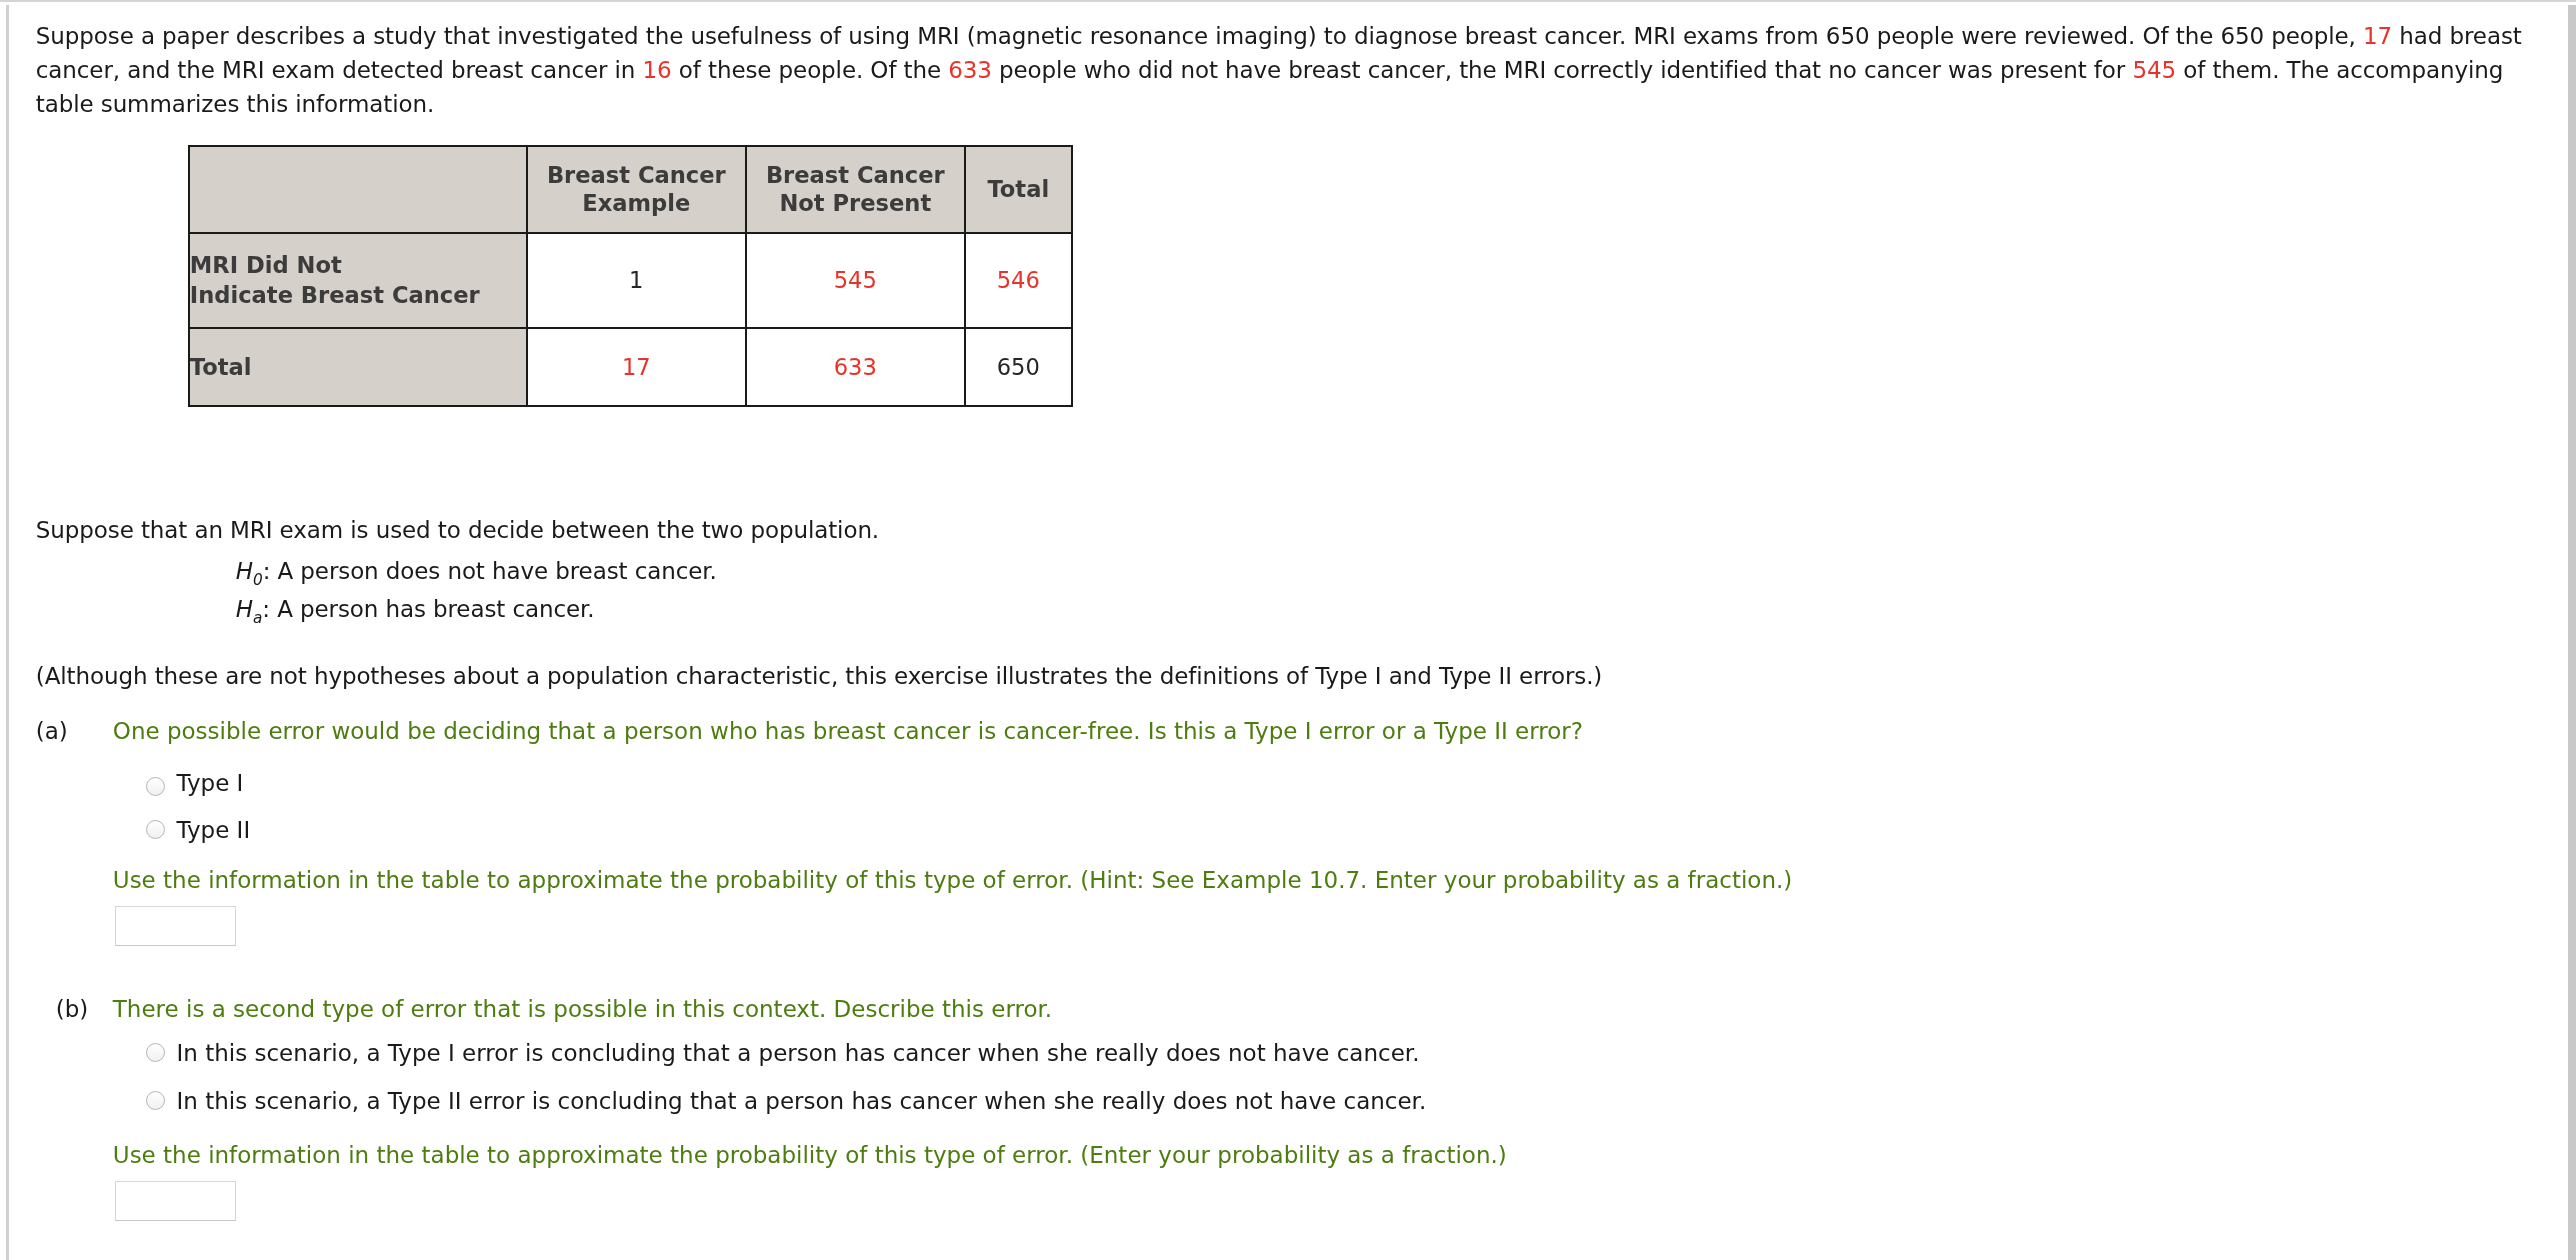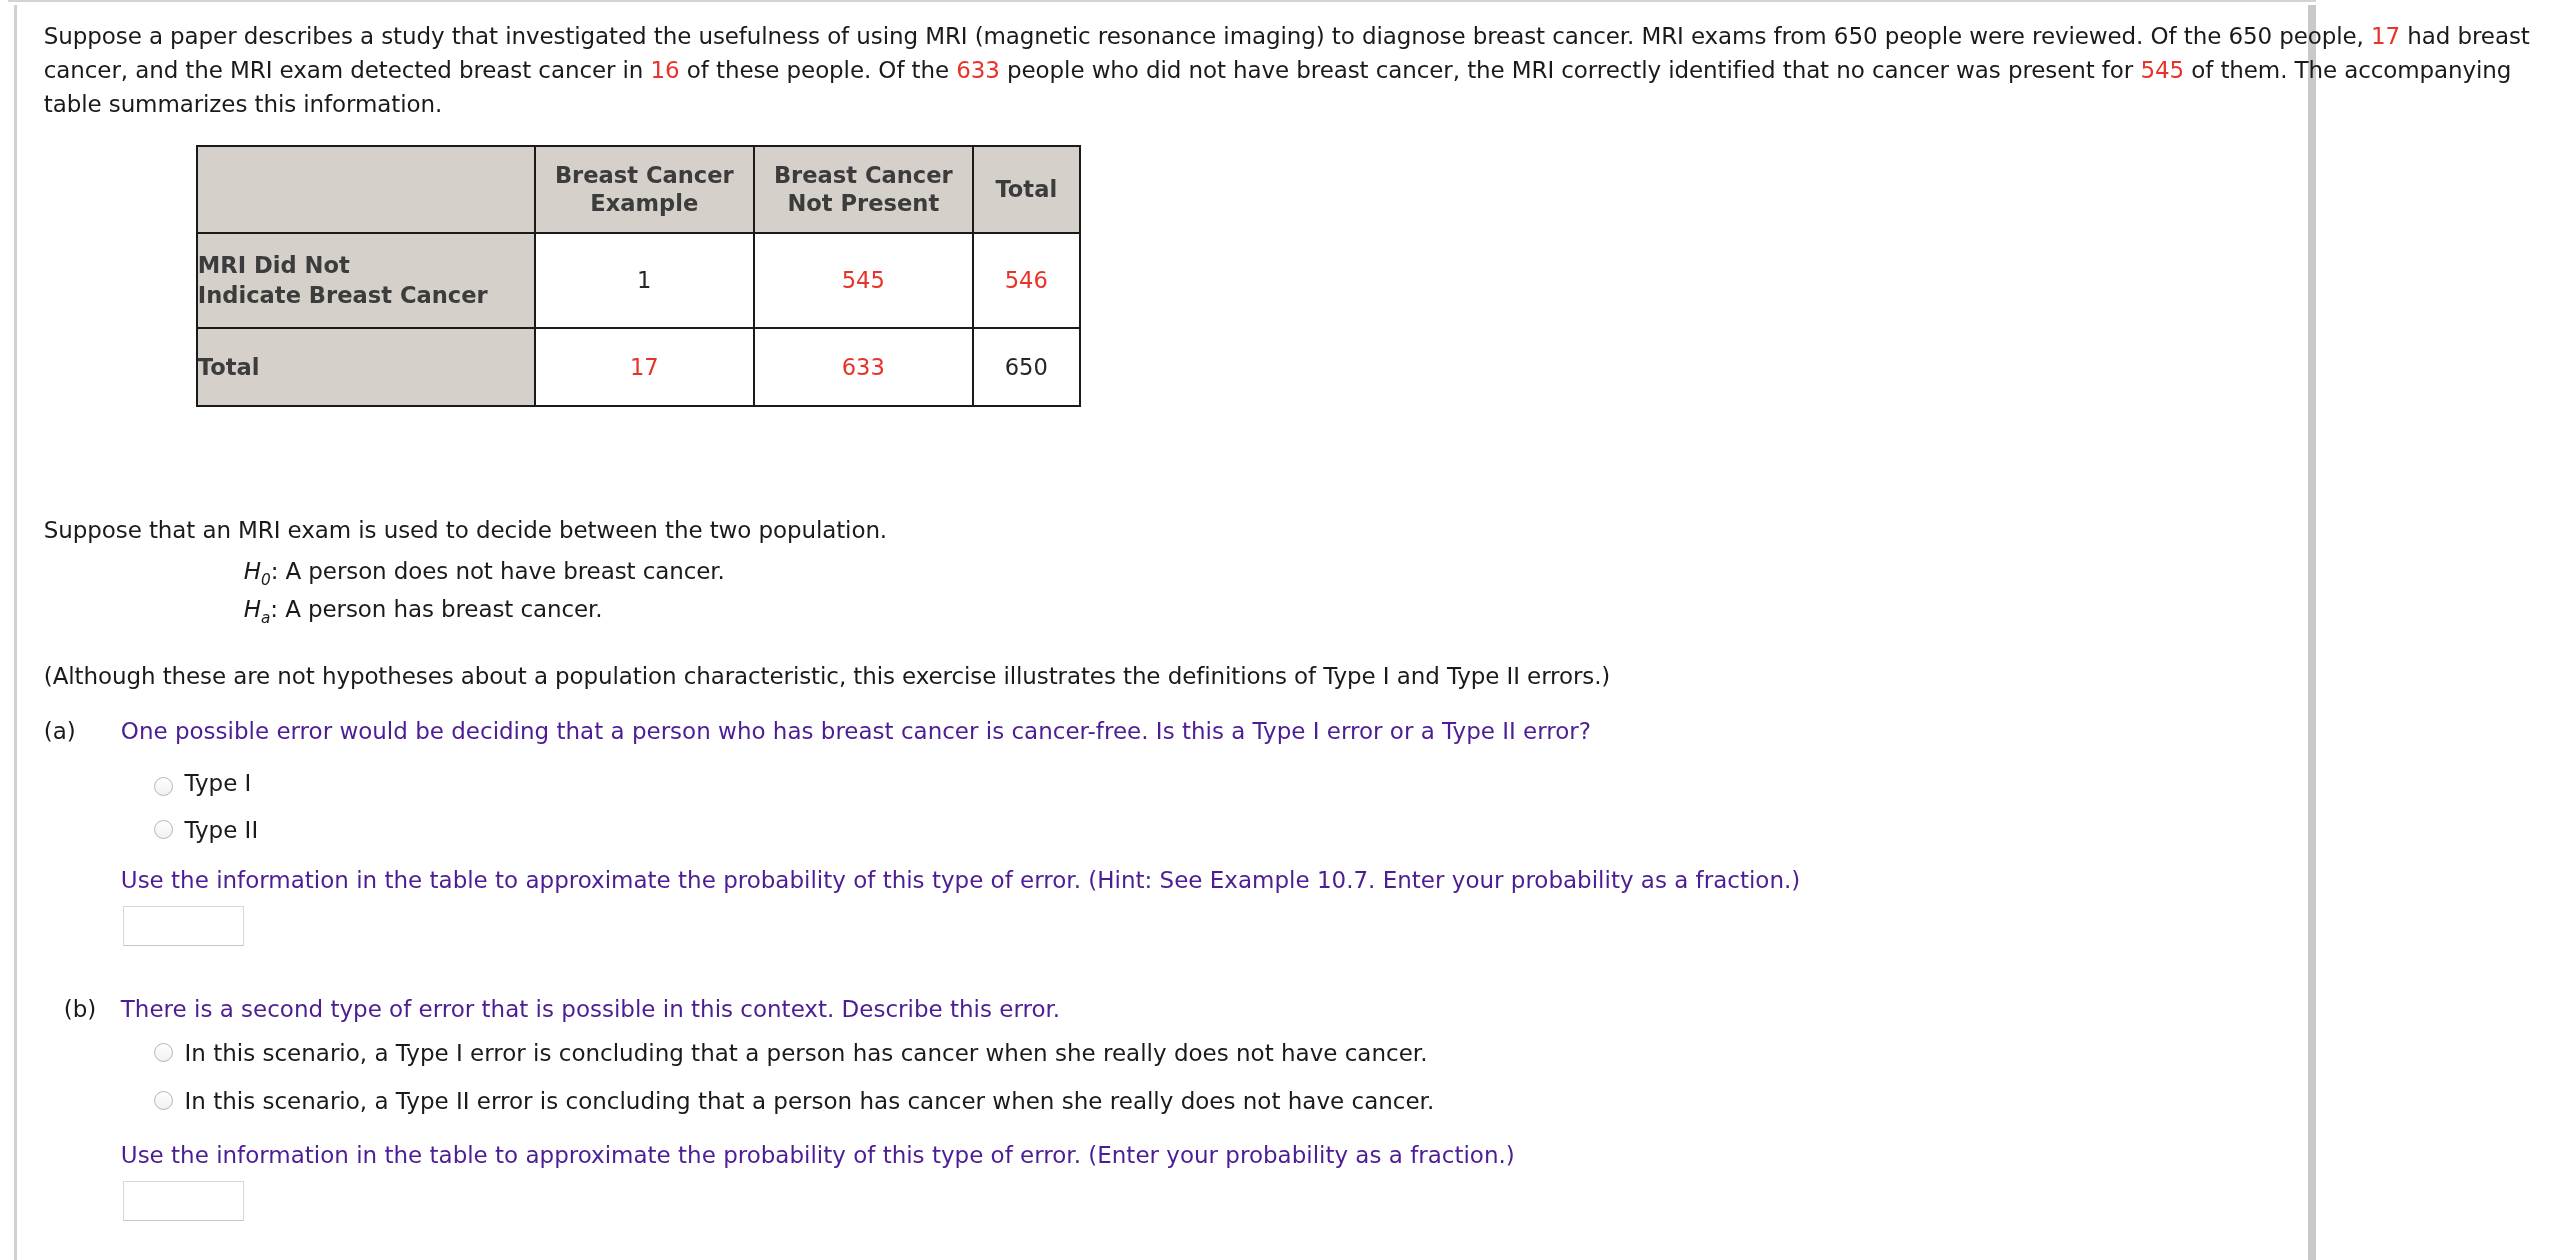--- a/index.html
+++ b/index.html
@@ -12,22 +12,22 @@
     height: 1260px;
     font-family: "DejaVu Sans", "Liberation Sans", sans-serif;
     color: #1a1a1a;
     overflow: hidden;
     position: relative;
   }
 
   
   #page-frame {
     position: absolute;
-    left: 8px; top: 0;
-    width: 2308px;
+    left: 0; top: 0;
+    width: 2576px;
     height: 1260px;
     box-sizing: border-box;
     border-top: 2.7px solid #d4d4d4;
   }
   #left-rule {
     position: absolute;
     left: 6.3px; top: 2.7px;
     width: 2.7px; height: 1257px;
     background: #d0d0d0;
   }
@@ -130,21 +130,21 @@
   .hsub { font-size: 15.3px; font-style: italic; vertical-align: baseline; position: relative; top: 6.3px; }
   #although-line { left: 25px; top: 656px; }
   .part-label {
     position: absolute;
     font-size: 23px;
     color: #1a1a1a;
   }
   .part-question {
     position: absolute;
     font-size: 23px;
-    color: #4c1d95;
+    color: #4d7c0f;
     white-space: nowrap;
   }
 
   .choice {
     position: absolute;
     display: flex;
     align-items: center;
     gap: 11.7px;
     font-size: 23px;
     color: #1a1a1a;

